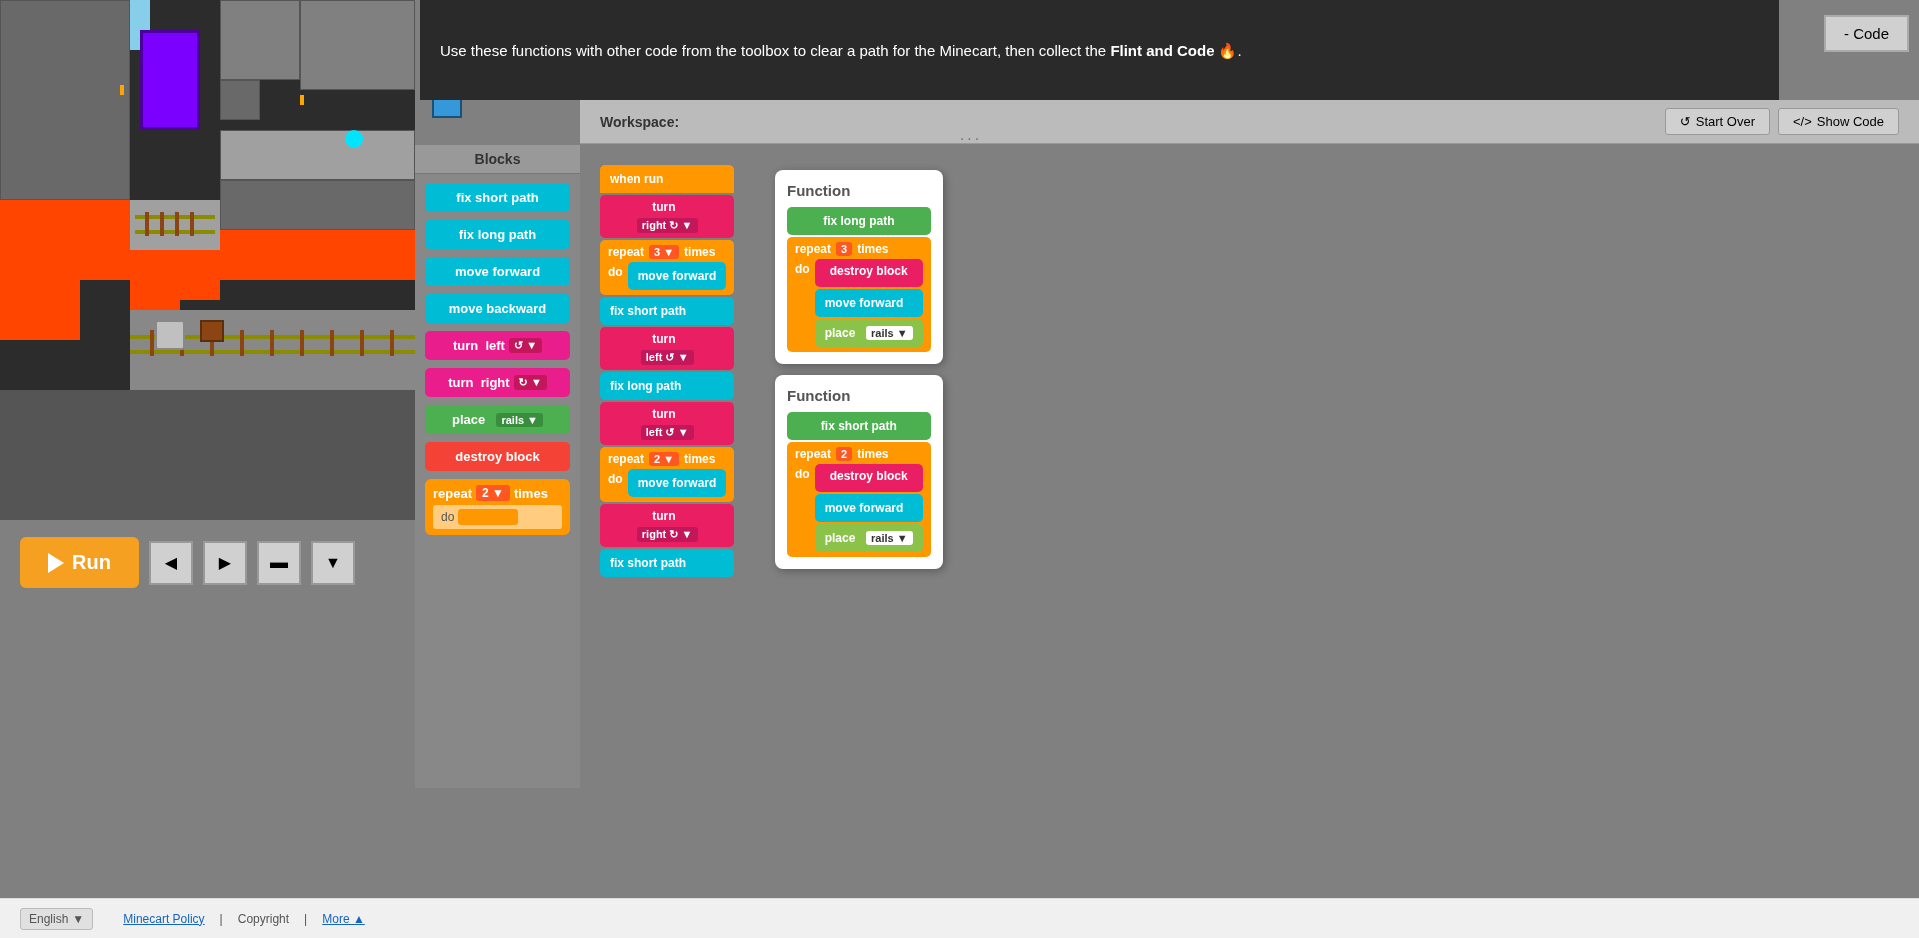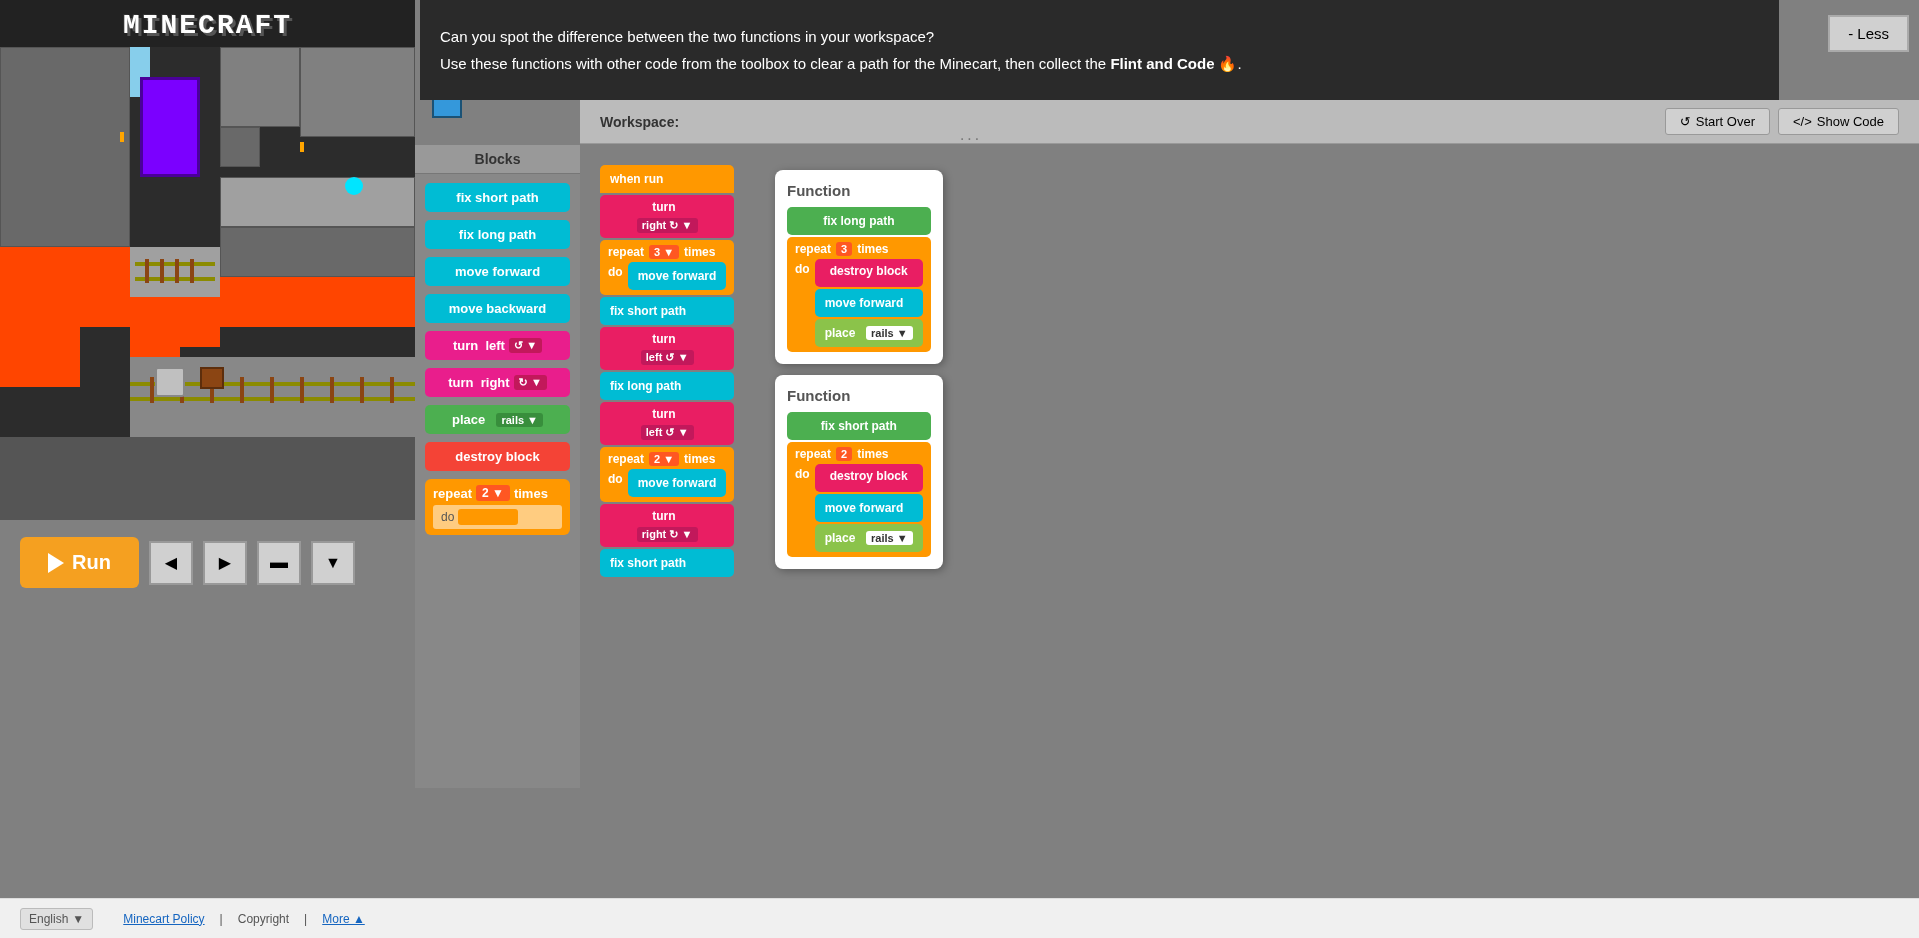--- a/index.html
+++ b/index.html
@@ -317,38 +317,36 @@
     .portal { position: absolute; background: #7b00ff; border: 3px solid #4a0099; }
     .rail { position: absolute; background: #8B8B00; height: 4px; }
     .torch { position: absolute; background: #FFA500; width: 4px; height: 10px; }
     .ladder { position: absolute; background: #8B4513; width: 12px; }
     .chest { position: absolute; background: #8B4513; border: 2px solid #5D2E0C; }
     .gem { position: absolute; background: #00E5FF; border-radius: 50%; }
   </style>
 </head>
 <body>
 
-<button id="less-btn">- Less</button>
+<button id="less-btn">- Code</button>
 
 <div id="instruction-bar">
-  <p>Can you spot the difference between the two functions in your workspace?</p>
   <p>
     <span>Use these functions with other code from the toolbox to clear a path for the Minecart, then collect the </span><strong>Flint and Code</strong><span> 🔥</span>.
   </p>
 </div>
 
 <div id="avatar">
   <div class="avatar-head">
     <div class="hint-bubble">2</div>
   </div>
   <div class="avatar-body"></div>
 </div>
 
 <div id="game-panel">
-  <div id="minecraft-logo">MINECRAFT</div>
   <div id="game-canvas">
     <div class="scene-bg">
 
       <div class="stone" style="left:0;top:0;width:50px;height:50px;background:#87CEEB;border:none;"></div>
       <div class="stone" style="left:50px;top:0;width:50px;height:50px;background:#87CEEB;border:none;"></div>
       <div class="stone" style="left:100px;top:0;width:50px;height:50px;background:#87CEEB;border:none;"></div>
 
       <div class="portal" style="left:140px;top:30px;width:60px;height:100px;"></div>
 
       <div class="stone" style="left:0;top:0;width:130px;height:200px;"></div>

